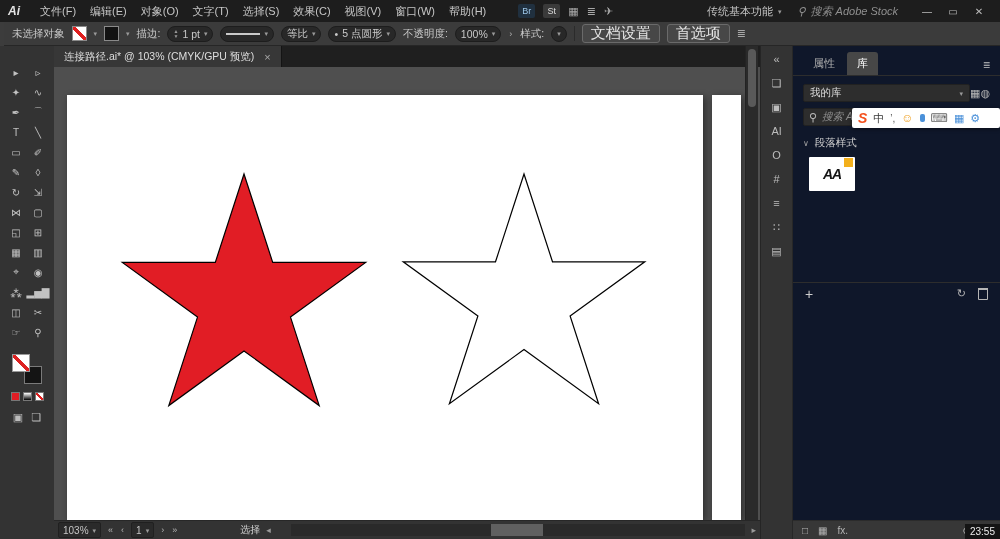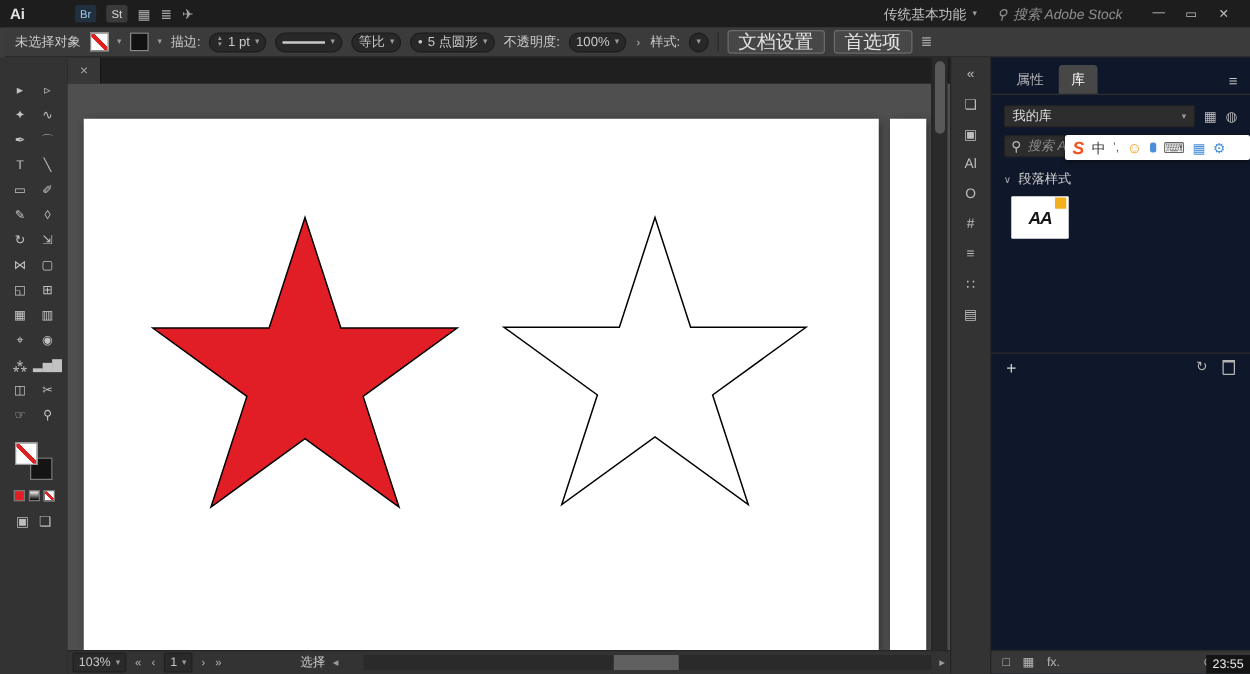--- a/index.html
+++ b/index.html
@@ -2,21 +2,21 @@
 <html><head>
 <meta charset="utf-8">
 <style>
   html,body{margin:0;padding:0;background:#222;}
   .app{position:relative;width:1000px;height:539px;background:#3c3c3c;overflow:hidden;
        font-family:"Liberation Sans",sans-serif;color:#c9c9c9;-webkit-user-select:none;}
 
   
   .mbar{position:absolute;left:0;top:0;right:0;height:22px;background:#1d1d1d;
         display:flex;align-items:center;padding:0 8px;box-sizing:border-box;font-size:11px;}
-  .logo{font-weight:bold;font-size:12px;color:#e3e3e3;margin-right:14px;}
+  .logo{font-weight:bold;font-size:12px;color:#e3e3e3;margin-right:14px;font-style:italic;}
   .menus{display:flex;gap:2px;}
   .menu-item{padding:2px 6px;color:#c6c6c6;cursor:default;}
   .quick{display:flex;align-items:center;gap:8px;margin-left:26px;}
   .badge{display:inline-flex;align-items:center;justify-content:center;width:17px;height:14px;
          border-radius:2px;font-size:9px;background:#20303f;color:#9ec7e8;}
   .badge.st{background:#3a3a3a;color:#ddd;}
   .qicon{color:#a8a8a8;font-size:11px;}
   .mright{margin-left:auto;display:flex;align-items:center;gap:16px;}
   .workspace{display:flex;align-items:center;gap:5px;color:#c2c2c2;}
   .search-stock{display:flex;align-items:center;gap:5px;color:#8f8f8f;font-style:italic;}
@@ -92,21 +92,21 @@
              font-size:11px;color:#bdbdbd;}
 
   
   .rpanel{position:absolute;left:792px;top:46px;right:0;bottom:0;background:#0f172a;
           border-left:1px solid #272727;}
   .rtabs{display:flex;align-items:flex-end;gap:2px;padding:6px 10px 0;height:30px;
          box-sizing:border-box;border-bottom:1px solid #2d2d2d;}
   .rtab{font-size:11px;color:#b0b0b0;padding:4px 10px;}
   .rtab.active{background:#474747;color:#fff;border-radius:3px 3px 0 0;}
   .rmenu{margin-left:auto;color:#c5c5c5;font-size:12px;padding-bottom:3px;}
-  .lib-row{display:flex;align-items:center;gap:7px;margin:8px 10px 0;}
+  .lib-row{display:flex;align-items:center;gap:0;margin:8px 10px 0;}
   .rselect{flex:1;height:18px;background:#2d2d2d;border:1px solid #212121;border-radius:2px;
            display:flex;align-items:center;padding:0 6px;font-size:10.5px;color:#ddd;box-sizing:border-box;}
   .rselect .caret{margin-left:auto;}
   .picon{color:#b8b8b8;font-size:11px;}
   .rsearch{height:18px;background:#2d2d2d;border:1px solid #212121;border-radius:2px;
            display:flex;align-items:center;gap:5px;padding:0 5px;margin:6px 10px 0;
            font-size:10.5px;box-sizing:border-box;}
   .rsearch .ph{color:#8f8f8f;font-style:italic;}
   .section{display:flex;gap:6px;align-items:center;margin:10px 10px 0;font-size:10.5px;color:#cfcfcf;}
   .chev{font-size:8px;color:#a5a5a5;}
@@ -139,20 +139,31 @@
   .clock{position:absolute;right:0;bottom:0;height:15px;padding:0 5px;background:#141414;
          color:#ececec;font-size:10px;display:flex;align-items:center;z-index:60;}
 </style>
 </head>
 <body>
 
 <div class="app">
 
   <div class="mbar">
     <span class="logo">Ai</span>
+    <div class="menus">
+      <span class="menu-item">文件(F)</span>
+      <span class="menu-item">编辑(E)</span>
+      <span class="menu-item">对象(O)</span>
+      <span class="menu-item">文字(T)</span>
+      <span class="menu-item">选择(S)</span>
+      <span class="menu-item">效果(C)</span>
+      <span class="menu-item">视图(V)</span>
+      <span class="menu-item">窗口(W)</span>
+      <span class="menu-item">帮助(H)</span>
+    </div>
     <div class="quick">
       <span class="badge">Br</span>
       <span class="badge st">St</span>
       <span class="qicon">▦</span>
       <span class="qicon">≣</span>
       <span class="qicon">✈</span>
     </div>
     <div class="mright">
       <span class="workspace">
         <span>传统基本功能</span>
@@ -256,20 +267,21 @@
     </div>
     <div class="draw-row">
       <span>▣</span>
       <span>❏</span>
     </div>
   </div>
 
   <div class="canvas">
     <div class="tabbar">
       <div class="doc-tab">
+        <span>连接路径.ai* @ 103% (CMYK/GPU 预览)</span>
         <span class="tab-close">×</span>
       </div>
     </div>
     <div class="viewport">
       <div class="artboard">
         <svg width="636" height="425" viewBox="0 0 636 425">
           <polygon points="177.0,79.0 205.7,167.4 298.7,167.4 223.5,222.1 252.2,310.6 177.0,255.9 101.8,310.6 130.5,222.1 55.3,167.4 148.3,167.4" fill="#e11d25" stroke="#000000" stroke-width="1.2"></polygon>
           <polygon points="457.0,79.0 485.5,166.8 577.8,166.8 503.1,221.0 531.6,308.7 457.0,254.5 382.4,308.7 410.9,221.0 336.2,166.8 428.5,166.8" fill="#ffffff" stroke="#000000" stroke-width="1.2"></polygon>
         </svg>
       </div>

